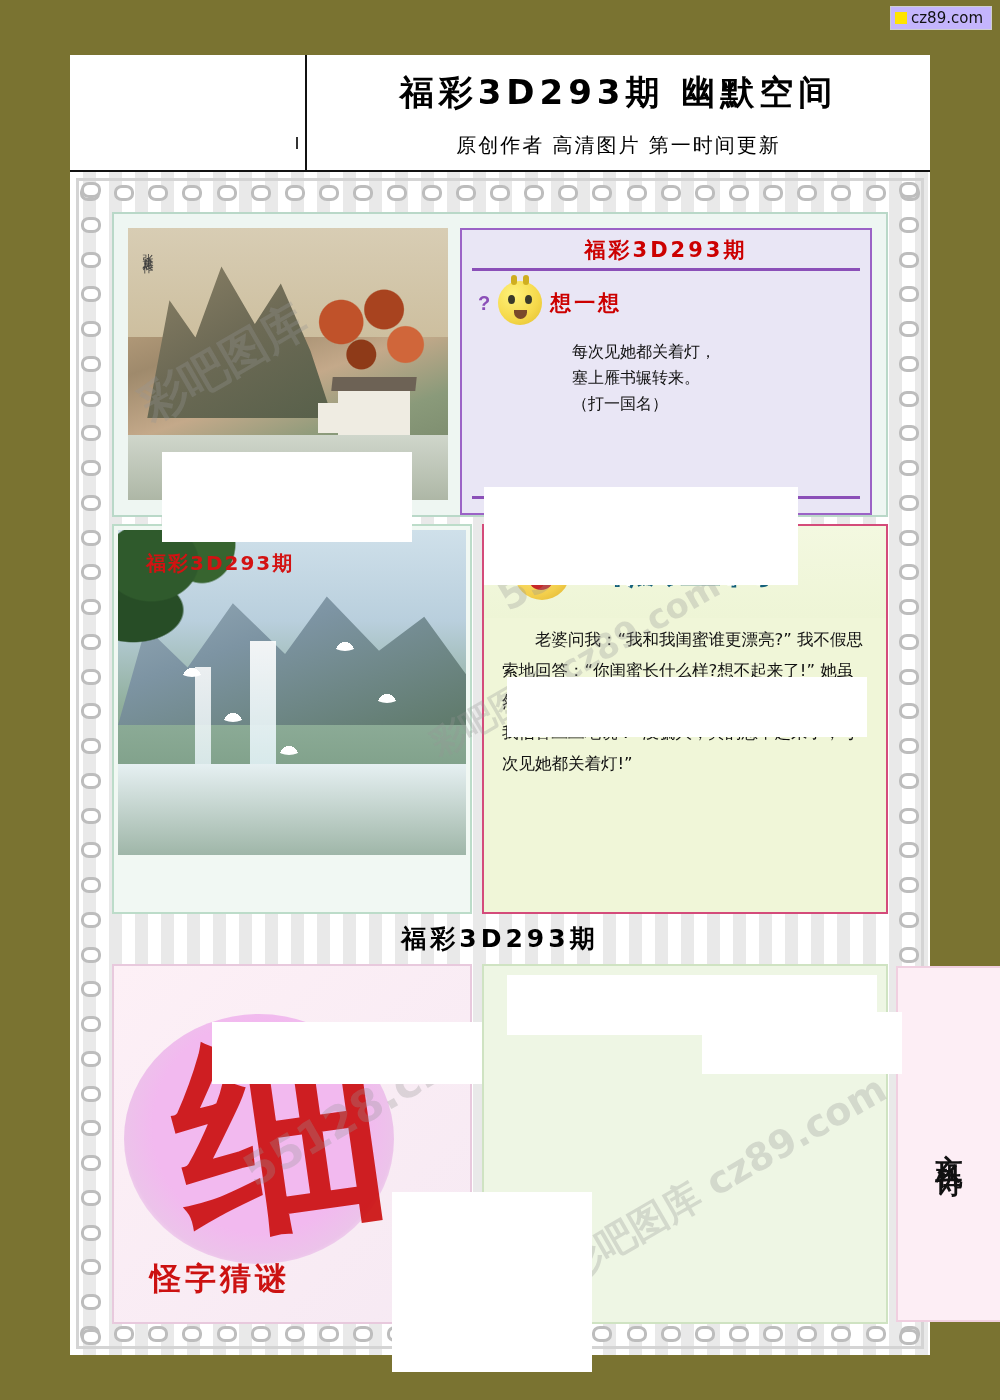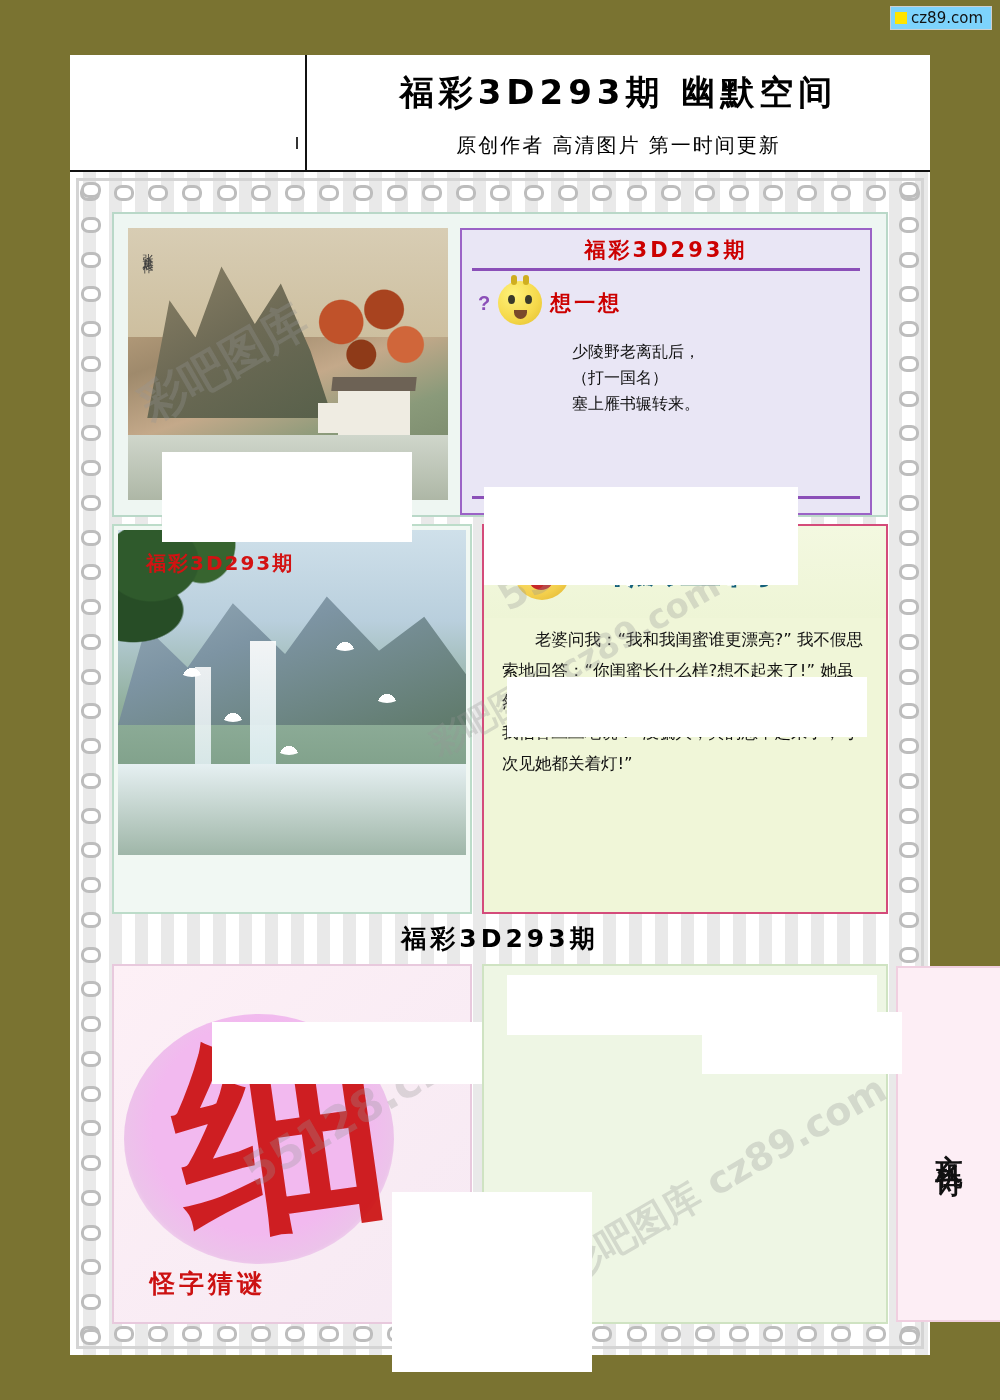--- a/index.html
+++ b/index.html
@@ -11,21 +11,21 @@
     height: 1400px;
     background: #7a7331;
     font-family: "Liberation Sans", sans-serif;
     position: relative;
     overflow: hidden;
   }
   .badge {
     position: absolute;
     top: 6px;
     right: 8px;
-    background: #7dd3fc;
+    background: #c4b5fd;
     border: 1px solid #cfcfcf;
     padding: 2px 8px 2px 4px;
     font-size: 15px;
     color: #111;
     display: flex;
     align-items: center;
     gap: 4px;
     font-family: "DejaVu Sans", sans-serif;
   }
   .badge .dot {
@@ -422,21 +422,21 @@
     font-size: 210px;
     font-weight: bold;
     font-family: "DejaVu Serif", serif;
     transform: rotate(-8deg);
     line-height: 220px;
     text-align: center;
     opacity: .92;
   }
   .guaizi-label {
     position: absolute; left: 36px; bottom: 22px;
-    color: #cc1111; font-size: 25px; font-weight: bold; letter-spacing: 4px;
+    color: #cc1111; font-size: 31px; font-weight: bold; letter-spacing: 4px;
     font-family: Liberation Sans, sans-serif;
   }
   .poem {
     flex: 1;
     background: #eef6e4;
     border: 2px solid #cfe3c2;
     box-sizing: border-box;
     display: flex;
     flex-direction: row-reverse;
     justify-content: flex-start;
@@ -661,23 +661,23 @@
           <div class="riddle-title">福彩3D293期</div>
           <div class="riddle-rule"></div>
           <div class="think-row">
             <span class="qmark">?</span>
             <span class="smiley">
                 <span class="hair"></span>
               </span>
             <span class="think-label">想一想</span>
           </div>
           <div class="riddle-body">
-            <div>少陵野老离乱后，</div>
+            <div>每次见她都关着灯，</div>
+            <div>塞上雁书辗转来。</div>
             <div>（打一国名）</div>
-            <div>塞上雁书辗转来。</div>
           </div>
           <div class="riddle-bottom-rule"></div>
         </div>
       </div>
 
       <div class="occl" style="left:50px; top:240px; width:250px; height:90px;"></div>
       <div class="occl" style="left:372px; top:275px; width:314px; height:98px;"></div>
 
       <div class="sec2">
         <div class="photo-box">

